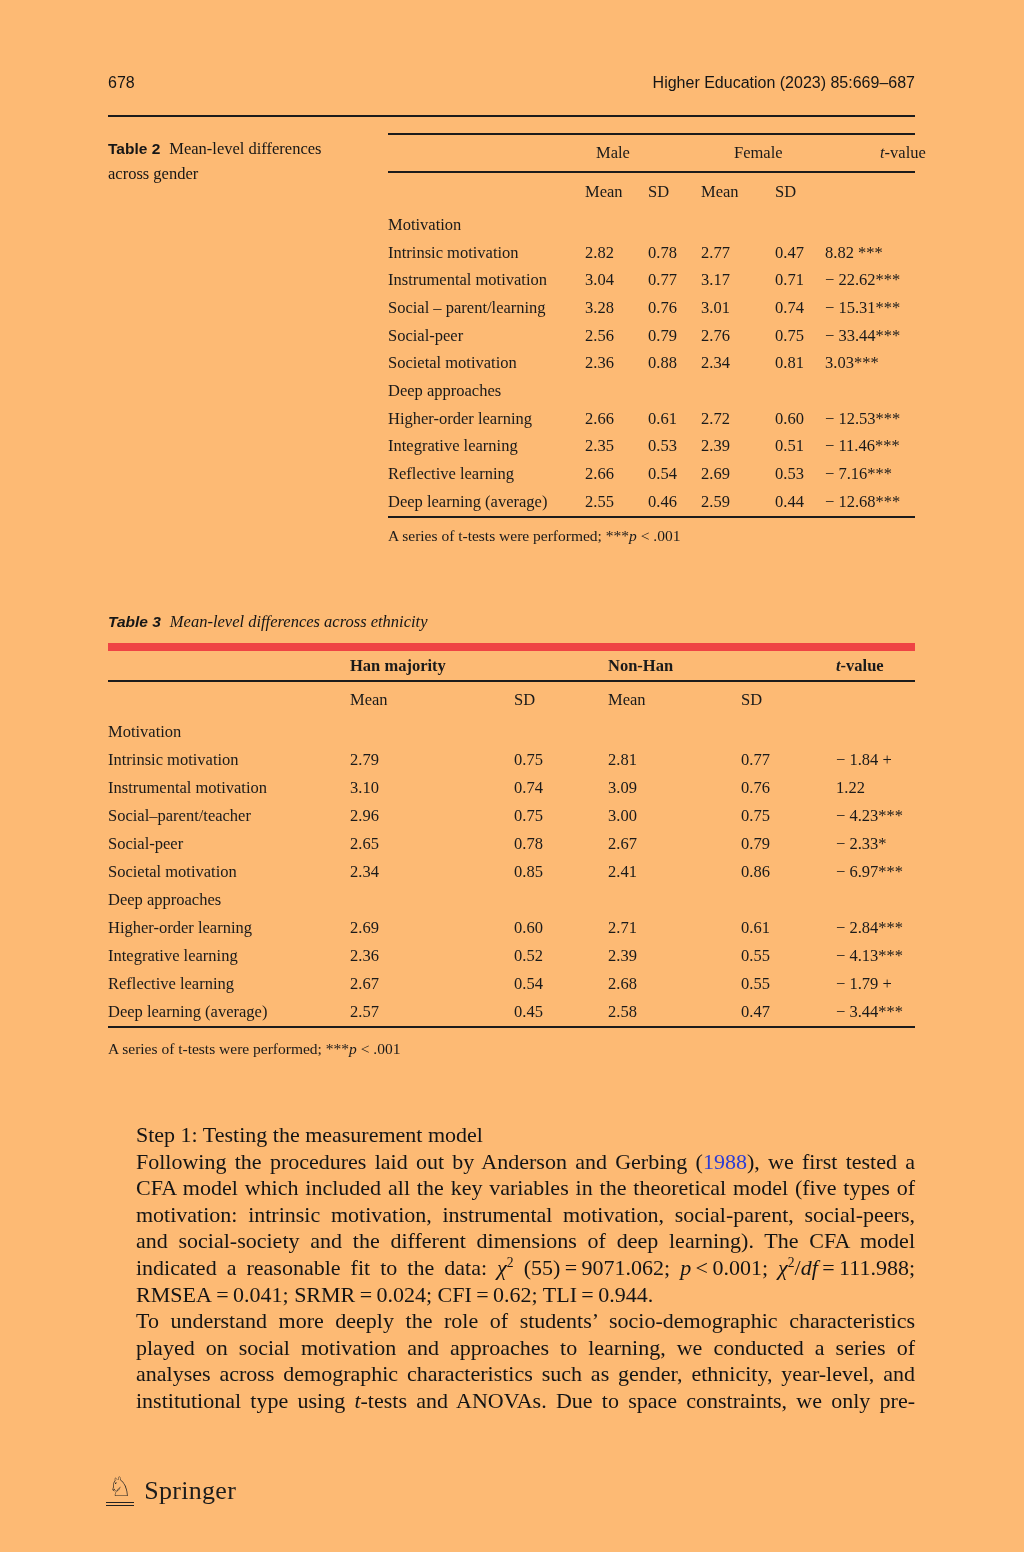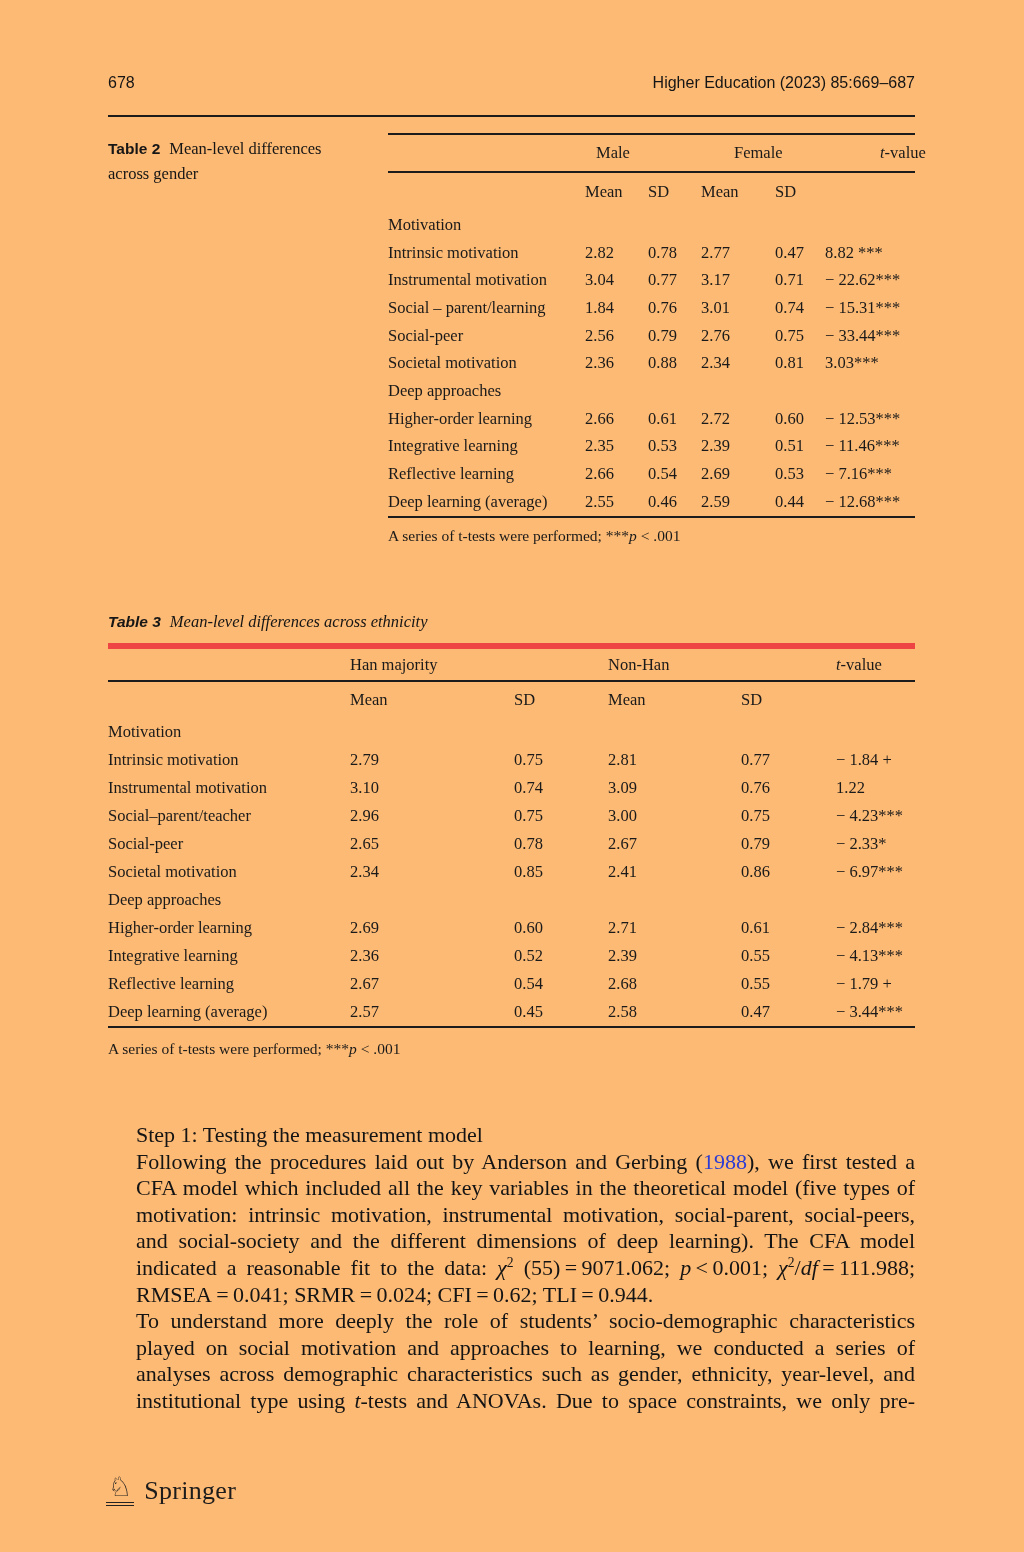--- a/index.html
+++ b/index.html
@@ -41,21 +41,21 @@
   .table2 { position: absolute; left: 388px; top: 133px; width: 527px; font-size: 16.5px; }
   .table2 .trow { grid-template-columns: 197px 63px 53px 74px 50px 90px; }
   .t2-grouphead { border-top: 2px solid #1c1c1c; border-bottom: 2.5px solid #1c1c1c; height: 40px; gap: 11px; }
   .t2-subhead { height: 38px; }
   .table2 .rows .trow { height: 27.7px; }
   .table2 .rows { border-bottom: 2px solid #1c1c1c; }
   .tfoot2 { position: absolute; left: 388px; top: 527px; font-size: 15.5px; }
   
   .table3 { position: absolute; left: 108px; top: 643px; width: 807px; font-size: 16.5px; }
   .table3 .trow { grid-template-columns: 242px 164px 94px 133px 95px 79px; }
-  .t3-grouphead { border-top: 6px solid #ef4444; border-bottom: 2.5px solid #1c1c1c; height: 39px; }
+  .t3-grouphead { border-top: 8px solid #ef4444; border-bottom: 2.5px solid #1c1c1c; height: 39px; font-weight: bold; }
   .t3-subhead { height: 36px; }
   .table3 .rows .trow { height: 28px; }
   .table3 .rows { border-bottom: 2px solid #1c1c1c; }
   .tfoot3 { position: absolute; left: 108px; top: 1040px; font-size: 15.5px; }
   .span2 { grid-column: span 2; }
   
   .bodytext {
     position: absolute; left: 136px; top: 1122px; width: 779px;
     font-size: 22px; line-height: 26.6px; color: #141414;
   }
@@ -124,21 +124,21 @@
         <div class="trow">
           <div class="cell label">Instrumental motivation</div>
           <div class="cell num">3.04</div>
           <div class="cell num">0.77</div>
           <div class="cell num">3.17</div>
           <div class="cell num">0.71</div>
           <div class="cell num tval">− 22.62***</div>
         </div>
         <div class="trow">
           <div class="cell label">Social – parent/learning</div>
-          <div class="cell num">1.84</div>
+          <div class="cell num">3.28</div>
           <div class="cell num">0.76</div>
           <div class="cell num">3.01</div>
           <div class="cell num">0.74</div>
           <div class="cell num tval">− 15.31***</div>
         </div>
         <div class="trow">
           <div class="cell label">Social-peer</div>
           <div class="cell num">2.56</div>
           <div class="cell num">0.79</div>
           <div class="cell num">2.76</div>

